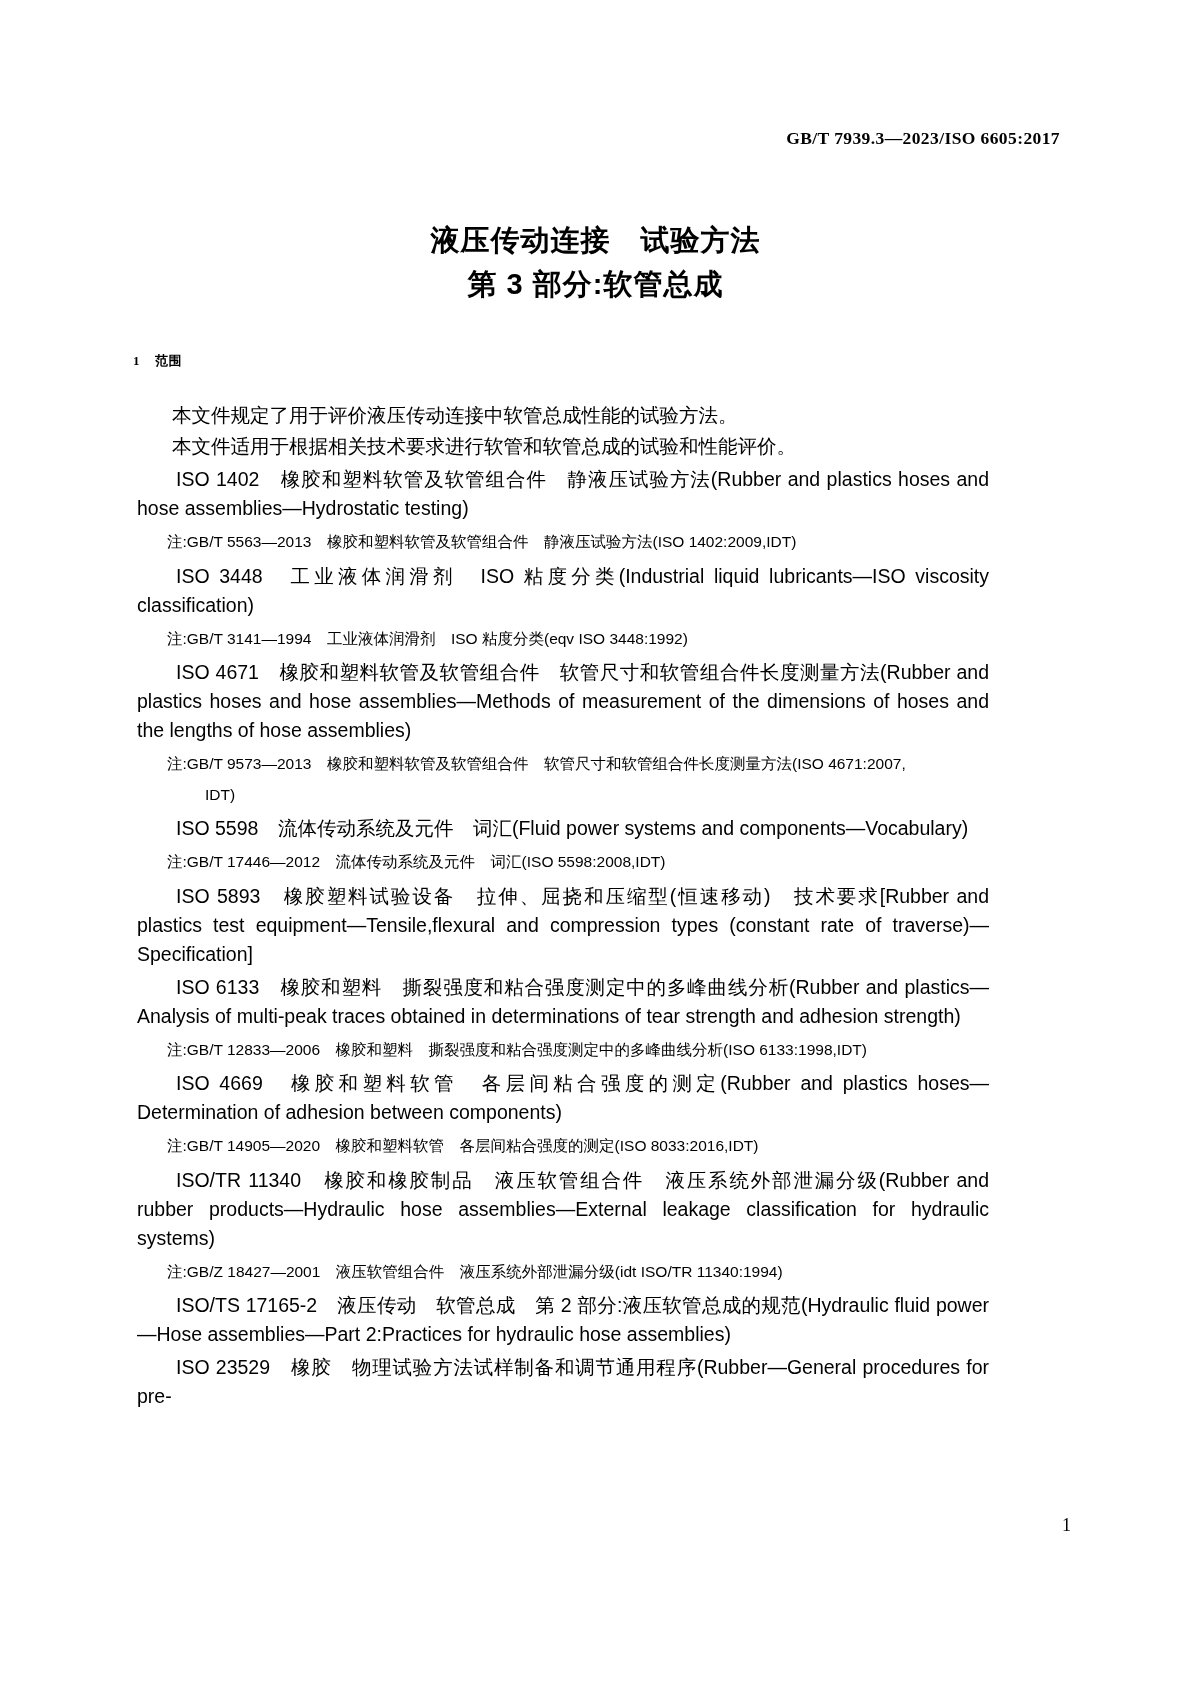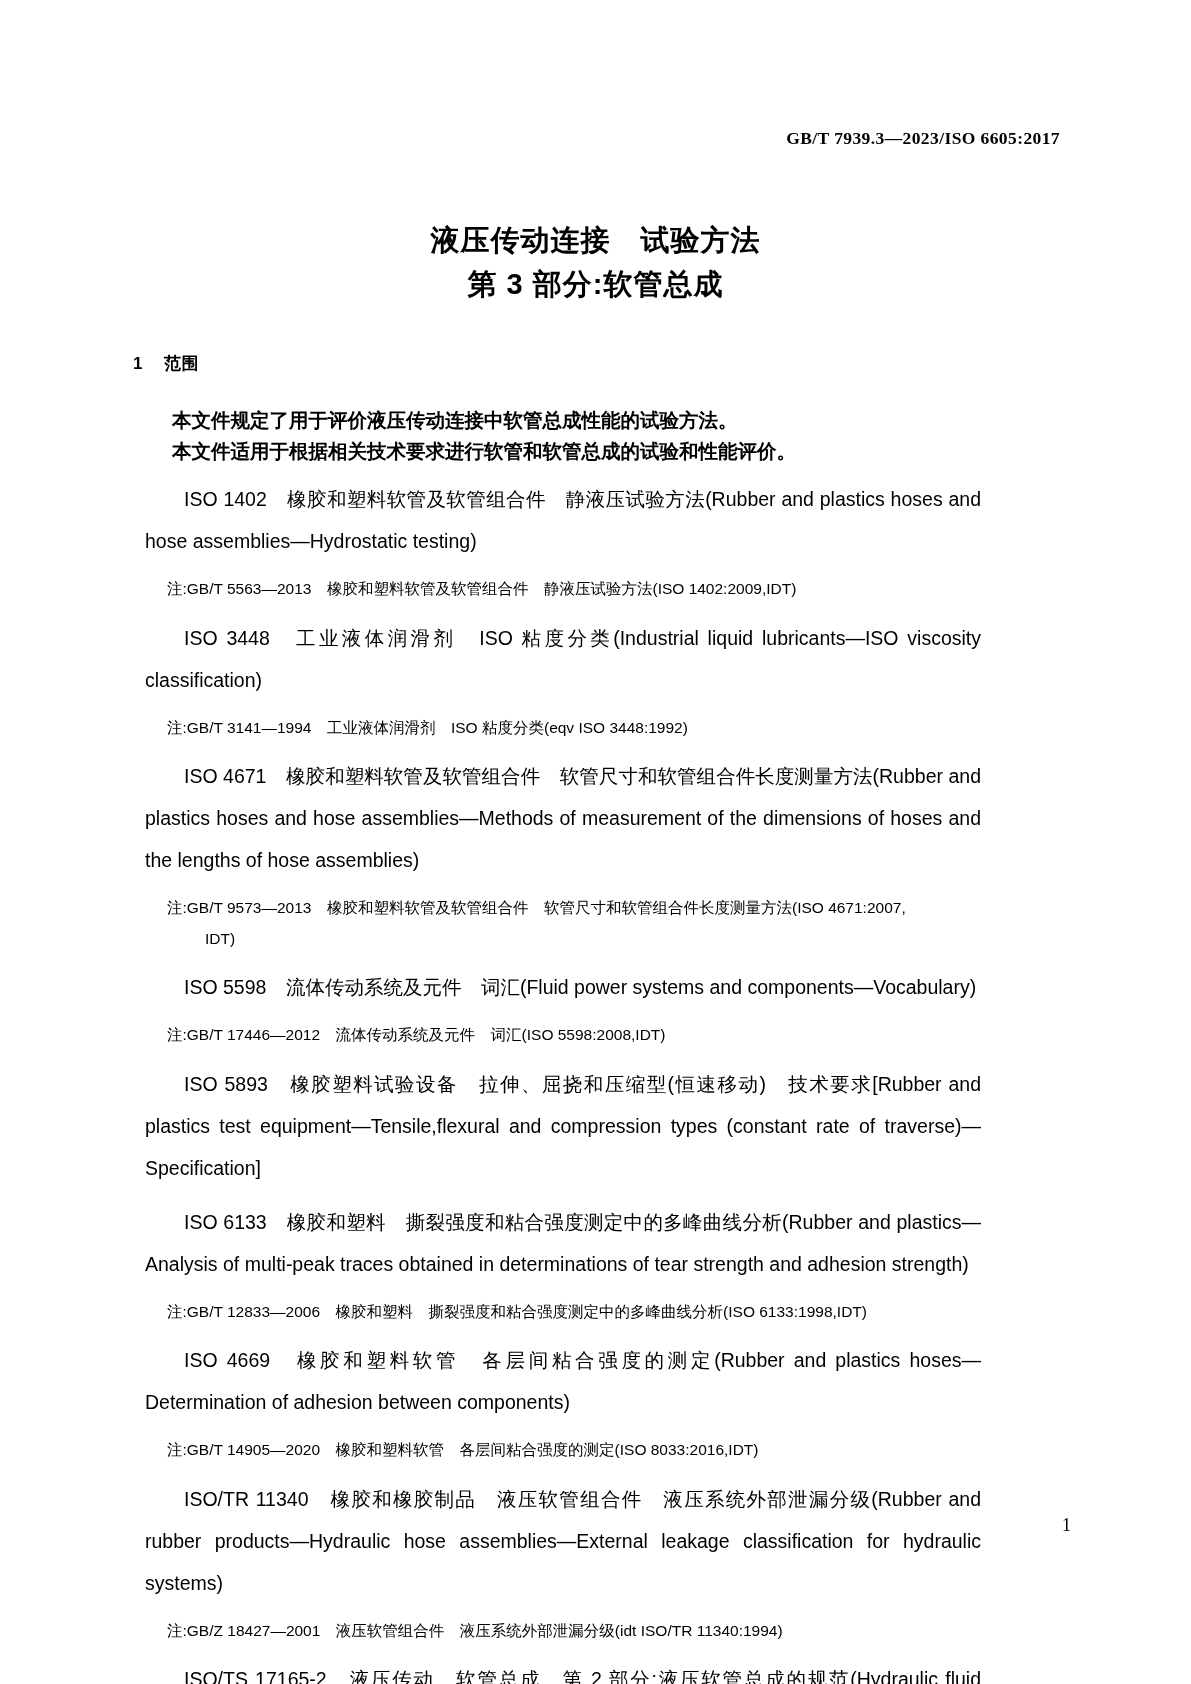--- a/index.html
+++ b/index.html
@@ -61,46 +61,46 @@
 
   
   .content {
     position: absolute;
     left: 133px;
     top: 352px;
     width: 860px;
   }
 
   h2.clause {
-    font-family: Liberation Sans, sans-serif;
-    font-weight: bold;
-    font-size: 17px;
+    font-family: Liberation Serif, serif;
+    font-weight: bold;
+    font-size: 13px;
     margin: 0;
     padding: 0;
     letter-spacing: 0.5px;
   }
   .clause-1 { margin-top: 6px; }
   .clause-2 { margin-top: 56px; }
 
   p.para {
     font-size: 19.5px;
     line-height: 30.5px;
     margin: 0;
     text-align: justify;
     text-justify: inter-ideograph;
   }
-  .indent { text-indent: 2em; font-weight: bold; }
+  .indent { text-indent: 2em; }
 
   .para-block-scope { margin-top: 30px; }
   .para-block-norm  { margin-top: 30px; }
 
   .ref {
     font-size: 19.5px;
-    line-height: 42px;
-    margin: 12px;
+    line-height: 29px;
+    margin: 4px;
     text-align: justify;
     text-justify: inter-ideograph;
     text-indent: 2em;
   }
 
   .note {
     font-size: 15.5px;
     line-height: 30.5px;
     margin: 0;
     padding-left: 34px;

